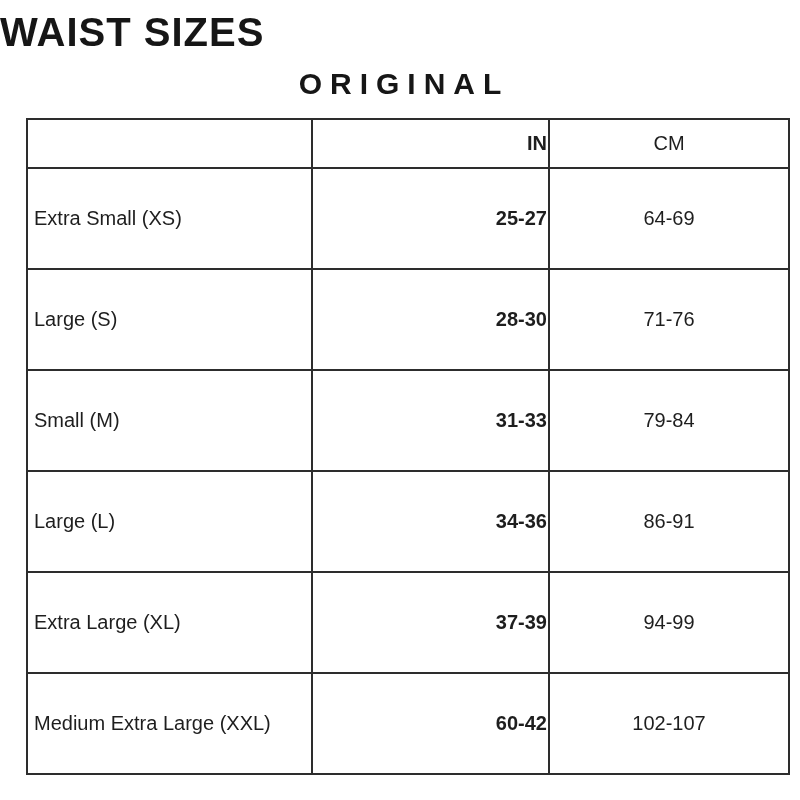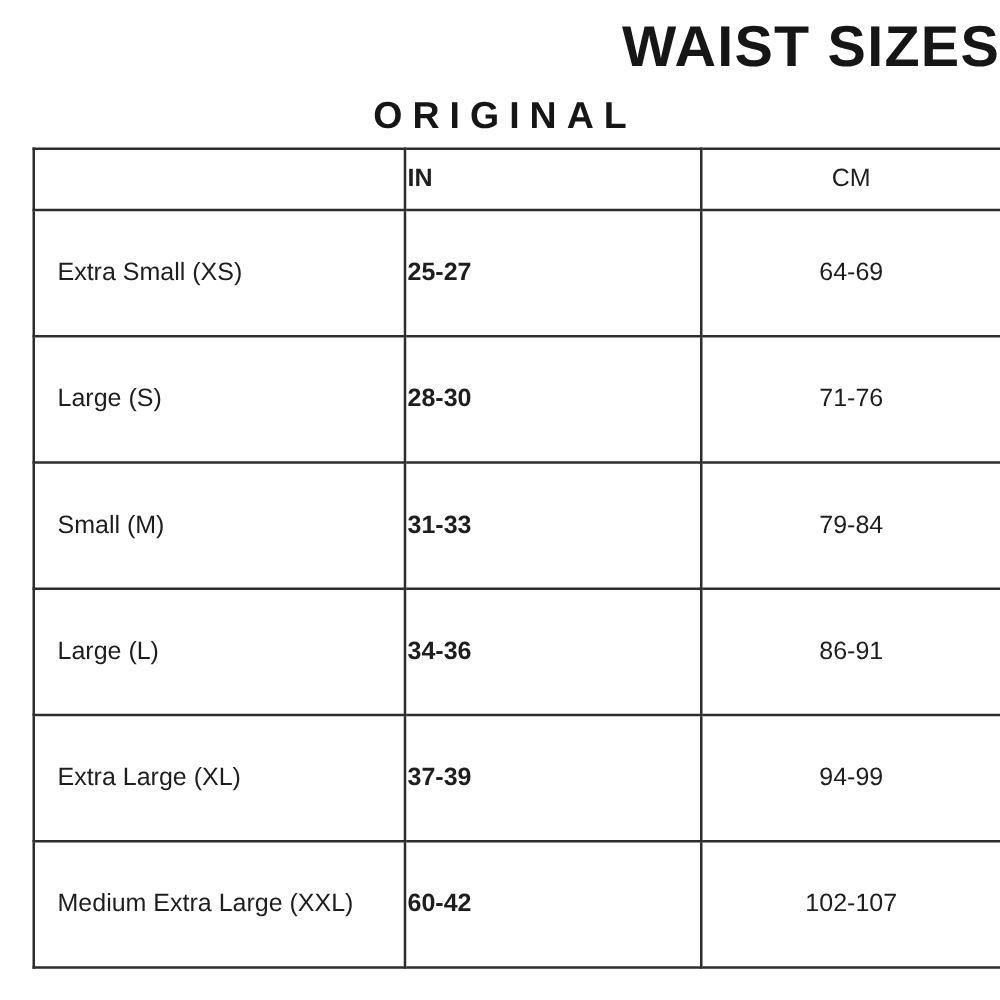--- a/index.html
+++ b/index.html
@@ -12,22 +12,22 @@
     width: 800px;
     height: 800px;
     background: #ffffff;
     font-family: "Liberation Sans", sans-serif;
     color: #1c1c1c;
     overflow: hidden;
   }
   .title {
     margin: 0;
     padding-top: 10px;
-    text-align: right;
-    font-size: 46px;
+    text-align: left;
+    font-size: 40px;
     font-weight: 700;
     letter-spacing: 1px;
     color: #161616;
   }
   .subtitle {
     margin: 0;
     padding-top: 12px;
     text-align: center;
     font-size: 30px;
     font-weight: 700;
@@ -52,25 +52,25 @@
     overflow: hidden;
     white-space: nowrap;
   }
   .size-table thead tr { height: 49px; }
   .size-table tbody tr { height: 101px; }
   .col-label { width: 276px; }
   .col-in    { width: 233px; }
   .col-cm    { width: 236px; }
   .cell-label {
     text-align: left;
-    padding-left: 18px;
+    padding-left: 6px;
     font-weight: 400;
   }
   .cell-in {
-    text-align: left;
+    text-align: right;
     font-weight: 700;
   }
   .cell-cm {
     text-align: center;
     font-weight: 400;
   }
   th.cell-in { font-weight: 700; }
   th.cell-cm { font-weight: 400; }
 </style>
 </head>

